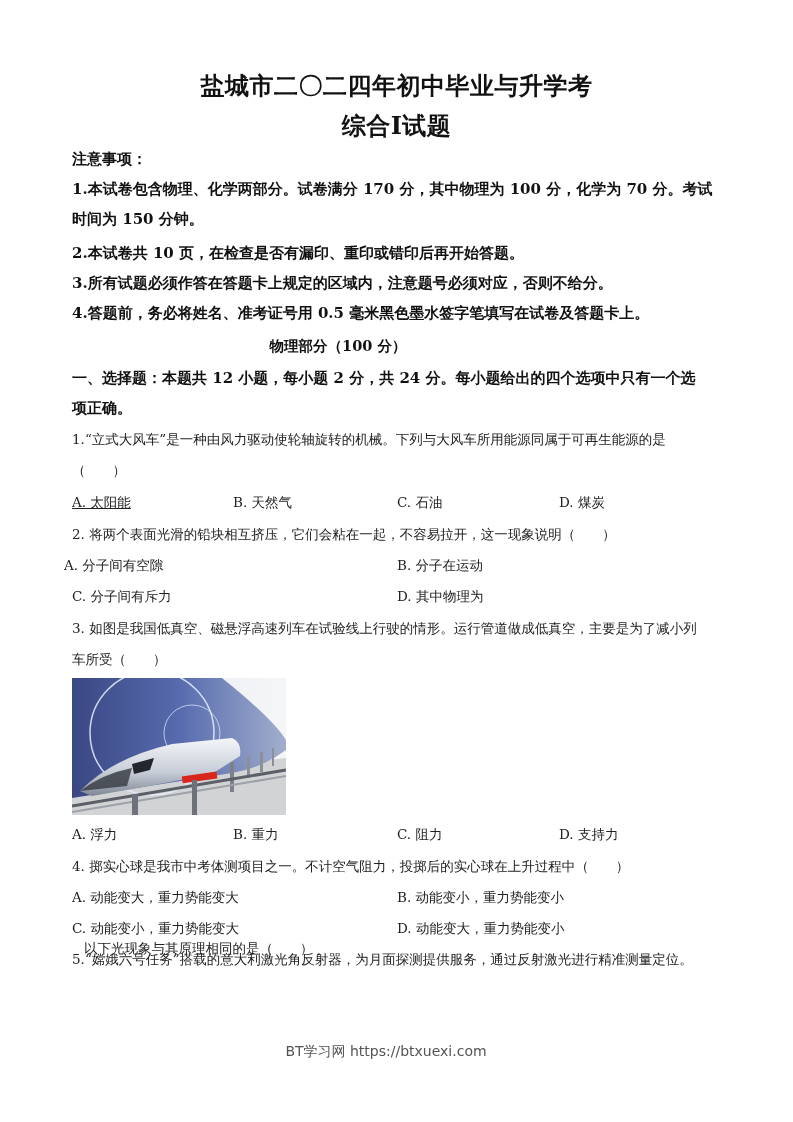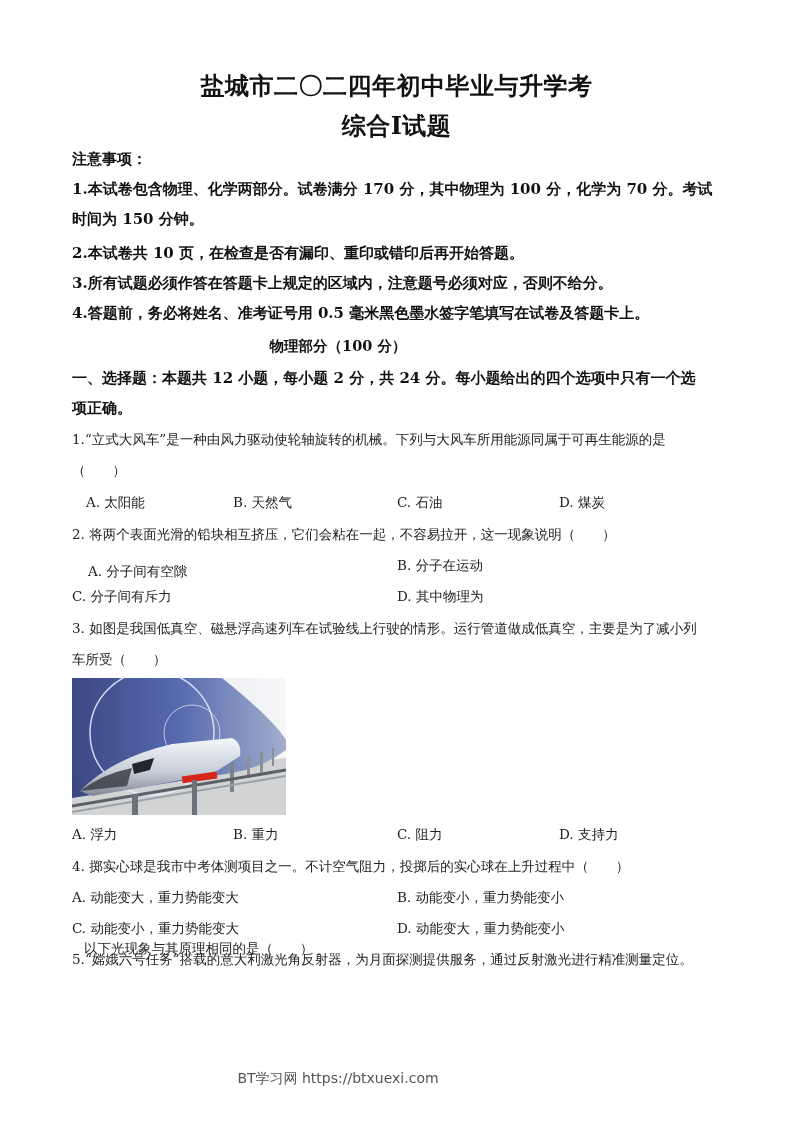--- a/index.html
+++ b/index.html
@@ -28,27 +28,27 @@
   <div class="abs b" style="left:72px; top:244px;">2.本试卷共 10 页，在检查是否有漏印、重印或错印后再开始答题。</div>
   <div class="abs b" style="left:72px; top:274px;">3.所有试题必须作答在答题卡上规定的区域内，注意题号必须对应，否则不给分。</div>
   <div class="abs b" style="left:72px; top:304px;">4.答题前，务必将姓名、准考证号用 0.5 毫米黑色墨水签字笔填写在试卷及答题卡上。</div>
 
   <div class="abs b center" style="top:337px; font-size:14.5px;">物理部分（100 分）</div>
   <div class="abs b" style="left:72px; top:369px;">一、选择题：本题共 12 小题，每小题 2 分，共 24 分。每小题给出的四个选项中只有一个选</div>
   <div class="abs b" style="left:72px; top:399px;">项正确。</div>
 
   <div class="abs n" style="left:72px; top:431px;">1.“立式大风车”是一种由风力驱动使轮轴旋转的机械。下列与大风车所用能源同属于可再生能源的是</div>
   <div class="abs n" style="left:72px; top:462px;">（　　）</div>
-  <div class="abs n" style="left:86px; top:494px;">A. 太阳能</div>
+  <div class="abs n" style="left:72px; top:494px;text-decoration:underline;">A. 太阳能</div>
   <div class="abs n" style="left:233px; top:494px;">B. 天然气</div>
   <div class="abs n" style="left:397px; top:494px;">C. 石油</div>
   <div class="abs n" style="left:559px; top:494px;">D. 煤炭</div>
 
   <div class="abs n" style="left:72px; top:526px;">2. 将两个表面光滑的铅块相互挤压，它们会粘在一起，不容易拉开，这一现象说明（　　）</div>
-  <div class="abs n" style="left:88px; top:557px;margin-top:6px;">A. 分子间有空隙</div>
+  <div class="abs n" style="left:64px; top:557px;">A. 分子间有空隙</div>
   <div class="abs n" style="left:397px; top:557px;">B. 分子在运动</div>
   <div class="abs n" style="left:72px; top:588px;">C. 分子间有斥力</div>
   <div class="abs n" style="left:397px; top:588px;">D. 其中物理为</div>
 
   <div class="abs n" style="left:72px; top:620px;">3. 如图是我国低真空、磁悬浮高速列车在试验线上行驶的情形。运行管道做成低真空，主要是为了减小列</div>
   <div class="abs n" style="left:72px; top:651px;">车所受（　　）</div>
 
   <div class="figure">
     <svg width="214" height="137" viewBox="0 0 214 137">
       <defs>
@@ -101,14 +101,14 @@
 
   <div class="abs n" style="left:72px; top:858px;">4. 掷实心球是我市中考体测项目之一。不计空气阻力，投掷后的实心球在上升过程中（　　）</div>
   <div class="abs n" style="left:72px; top:889px;">A. 动能变大，重力势能变大</div>
   <div class="abs n" style="left:397px; top:889px;">B. 动能变小，重力势能变小</div>
   <div class="abs n" style="left:72px; top:920px;">C. 动能变小，重力势能变大</div>
   <div class="abs n" style="left:397px; top:920px;">D. 动能变大，重力势能变小</div>
 
   <div class="abs n" style="left:72px; top:951px;">5.“嫦娥六号任务”搭载的意大利激光角反射器，为月面探测提供服务，通过反射激光进行精准测量定位。</div>
   <div class="abs n" style="left:72px; top:940px;margin-left:12px;">以下光现象与其原理相同的是（　　）</div>
 
-  <div class="abs footer center" style="top:1070px;">BT学习网 https://btxuexi.com</div>
+  <div class="abs footer center" style="top:1043px;padding-left:48px;">BT学习网 https://btxuexi.com</div>
 </div>
 
 </body></html>

